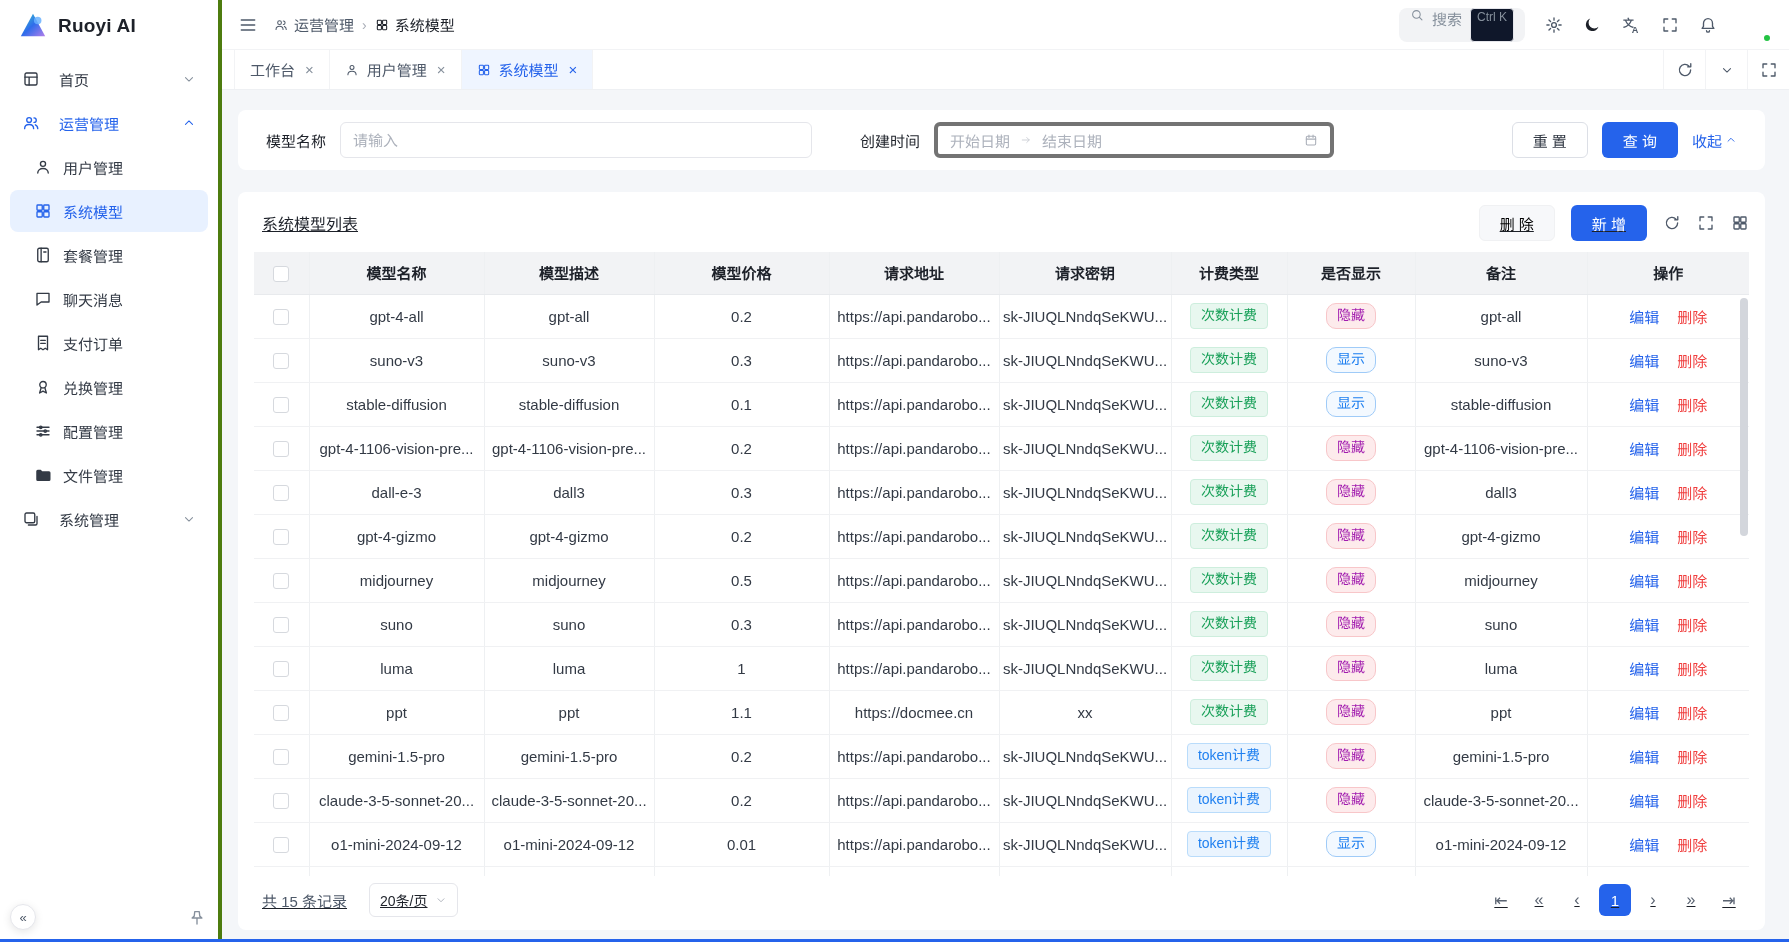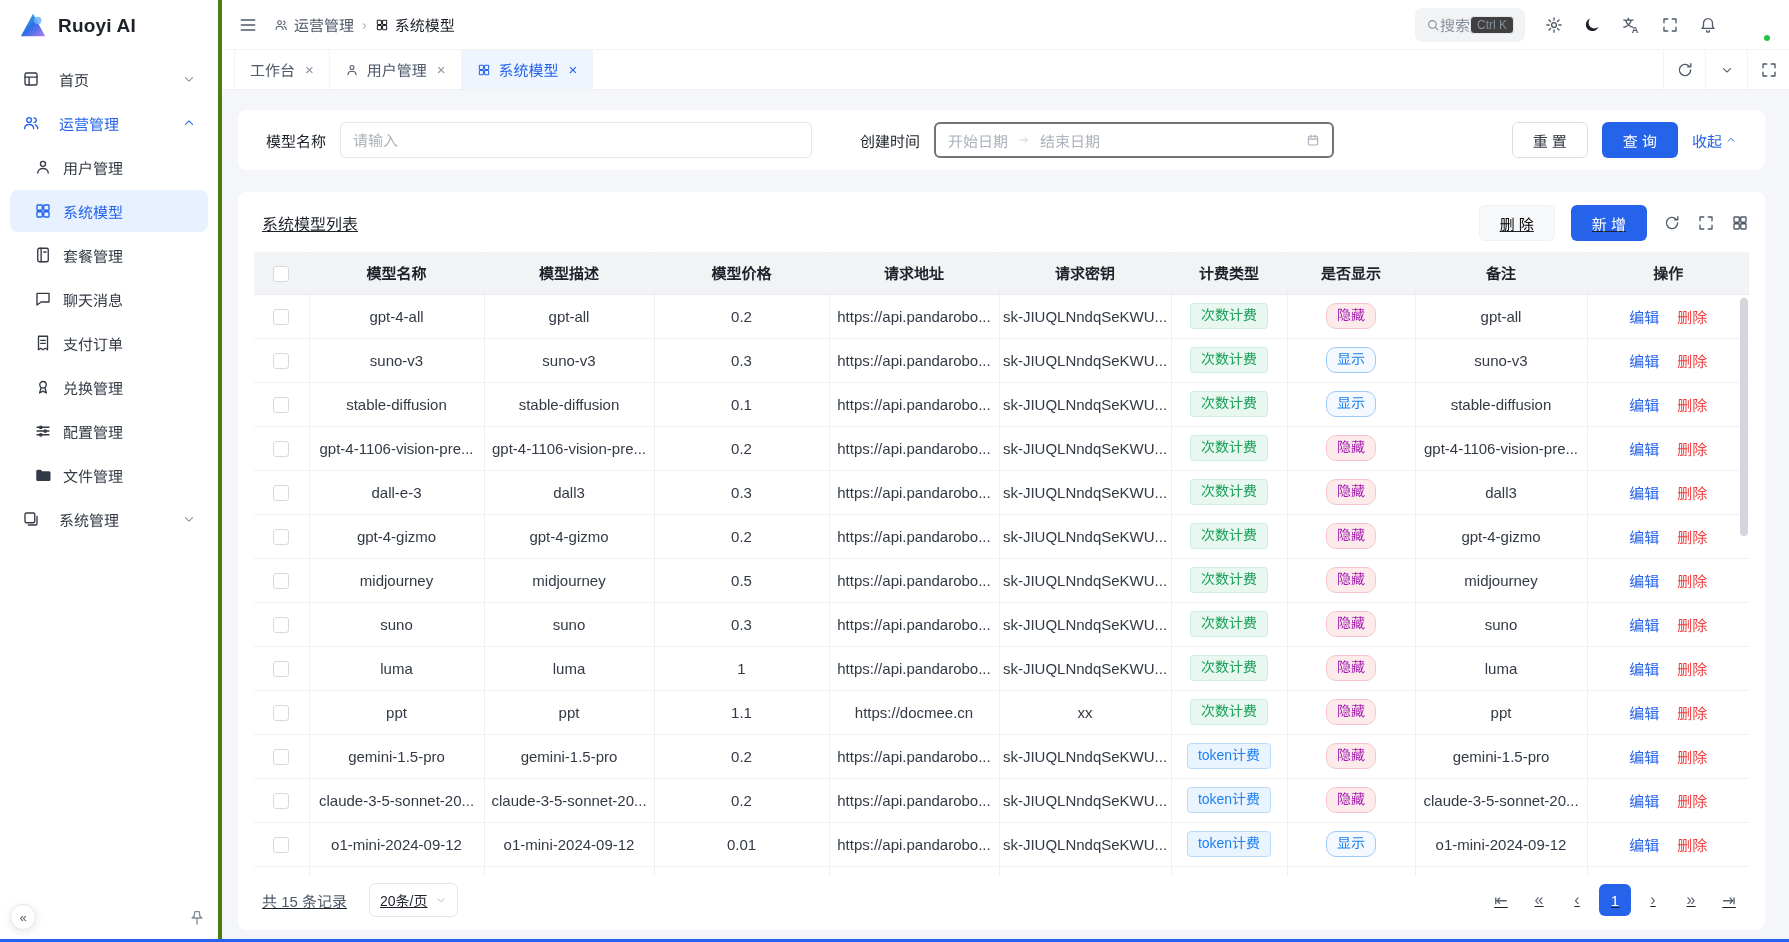--- a/index.html
+++ b/index.html
@@ -35,23 +35,23 @@
   .main { flex:1; display:flex; flex-direction:column; min-width:0; }
 
   .top-header { height:50px; background:#fff; display:flex; align-items:center; padding:0 18px 0 16px; gap:16px; border-bottom:1px solid #f2f3f5; }
   .burger { color:#4e5969; cursor:pointer; display:flex; }
   .breadcrumb { display:flex; align-items:center; gap:8px; font-size:15px; }
   .crumb { display:flex; align-items:center; gap:6px; cursor:pointer; }
   .crumb.first { color:#4e5969; }
   .crumb.last { color:#1d2129; }
   .crumb-sep { color:#a9aeb8; font-size:14px; }
   .header-right { margin-left:auto; display:flex; align-items:center; gap:20px; }
-  .search-pill { display:flex; align-items:center; background:#f2f3f5; border-radius:8px; height:34px; padding:0 11px; cursor:pointer; }
+  .search-pill { display:flex; gap:8px; background:#f2f3f5; border-radius:8px; height:34px; padding:0 11px; cursor:pointer; }
   .search-pill .s-txt { color:#86909c; font-size:15px; }
-  .kbd { background:#404040; border:1px solid #e5e6eb; border-radius:4px; padding:1px 6px; font-size:12px; color:#86909c; }
+  .kbd { background:#0f172a; border:1px solid #e5e6eb; border-radius:4px; padding:1px 6px; font-size:12px; color:#86909c; }
   .hicon { color:#4e5969; cursor:pointer; display:flex; }
   .moon { color:#1d2129; }
   .avatar-wrap { position:relative; width:34px; height:34px; cursor:pointer; }
   .avatar { width:34px; height:34px; border-radius:50%; background:conic-gradient(from 210deg,#f2994a,#e86a92,#7b61ff,#2d9cdb,#6fcf97,#f2c94c,#f2994a); }
   .online-dot { position:absolute; right:-1px; bottom:-1px; width:10px; height:10px; border-radius:50%; background:#23c343; border:2px solid #fff; }
 
   .tabbar { height:40px; background:#fff; border-bottom:1px solid #eef0f3; display:flex; align-items:stretch; padding-left:12px; }
   .tab { display:flex; align-items:center; gap:8px; padding:0 15px; font-size:15px; color:#4e5969; border-right:1px solid #f2f3f5; cursor:pointer; white-space:nowrap; }
   .tab:first-child { border-left:1px solid #f2f3f5; }
   .tab.active { color:#2563eb; background:#eff5ff; }
@@ -61,21 +61,21 @@
   .tb-btn { width:42px; display:flex; align-items:center; justify-content:center; border-left:1px solid #f2f3f5; color:#4e5969; cursor:pointer; }
 
   .content { flex:1; padding:20px 24px 0 16px; display:flex; flex-direction:column; min-height:0; }
 
   
   .filter-card { background:#fff; border-radius:8px; height:60px; display:flex; align-items:center; padding:0 28px; margin-bottom:22px; flex:none; }
   .f-label { font-size:15px; font-weight:500; color:#1d2129; margin-right:14px; white-space:nowrap; }
   .f-input { width:472px; height:36px; border:1px solid #e5e6eb; border-radius:6px; padding:0 12px; font-size:15px; color:#333; outline:none; background:#fff; }
   .f-input::placeholder { color:#adb2bc; }
   .f-group2 { margin-left:48px; display:flex; align-items:center; }
-  .date-range { width:400px; height:36px; border:2px solid #737373; border-radius:6px; display:flex; align-items:center; padding:0 12px; gap:10px; cursor:pointer; background:#fff; }
+  .date-range { width:400px; height:36px; border:4px solid #737373; border-radius:6px; display:flex; align-items:center; padding:0 12px; gap:10px; cursor:pointer; background:#fff; }
   .ph { color:#adb2bc; font-size:15px; }
   .dr-arrow { color:#c9cdd4; display:flex; }
   .dr-cal { margin-left:auto; color:#a9aeb8; display:flex; }
   .filter-actions { margin-left:auto; display:flex; align-items:center; gap:14px; }
   .btn { height:36px; padding:0 20px; border-radius:6px; font-size:15px; display:inline-flex; align-items:center; justify-content:center; cursor:pointer; border:1px solid transparent; white-space:nowrap; }
   .btn-plain { background:#fff; border-color:#dcdfe6; color:#333a45; }
   .btn-primary { background:#2563eb; color:#fff; }
   .btn-disabled { background:#f7f8fa; border-color:#f0f1f3; color:#000000; cursor:not-allowed; }
   .collapse-link { color:#2563eb; font-weight:500; display:flex; align-items:center; gap:3px; cursor:pointer; white-space:nowrap; }
 

